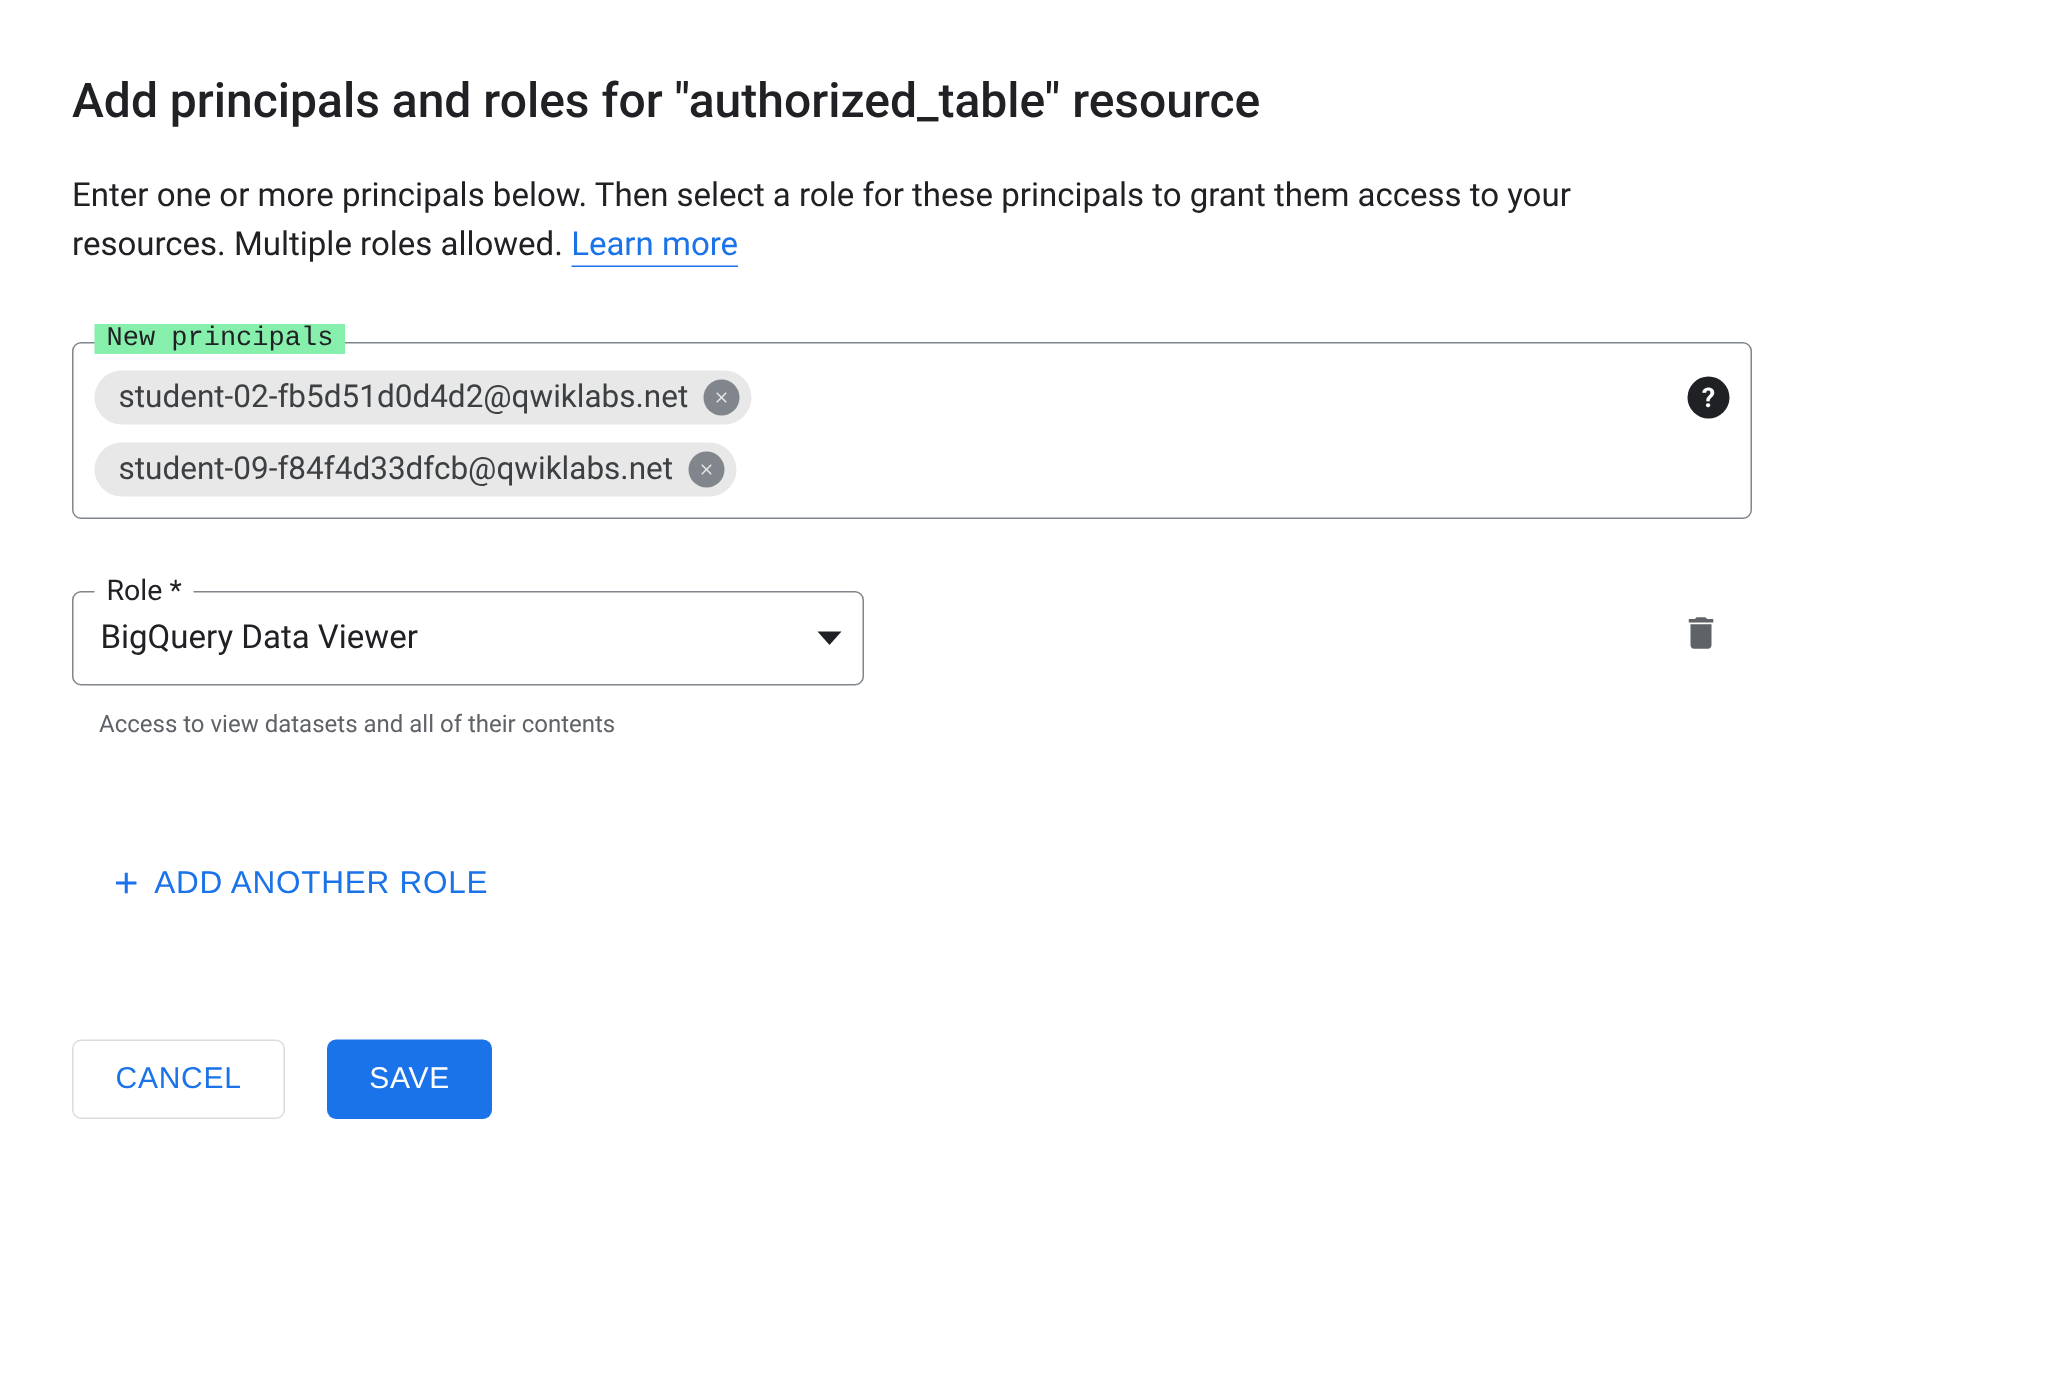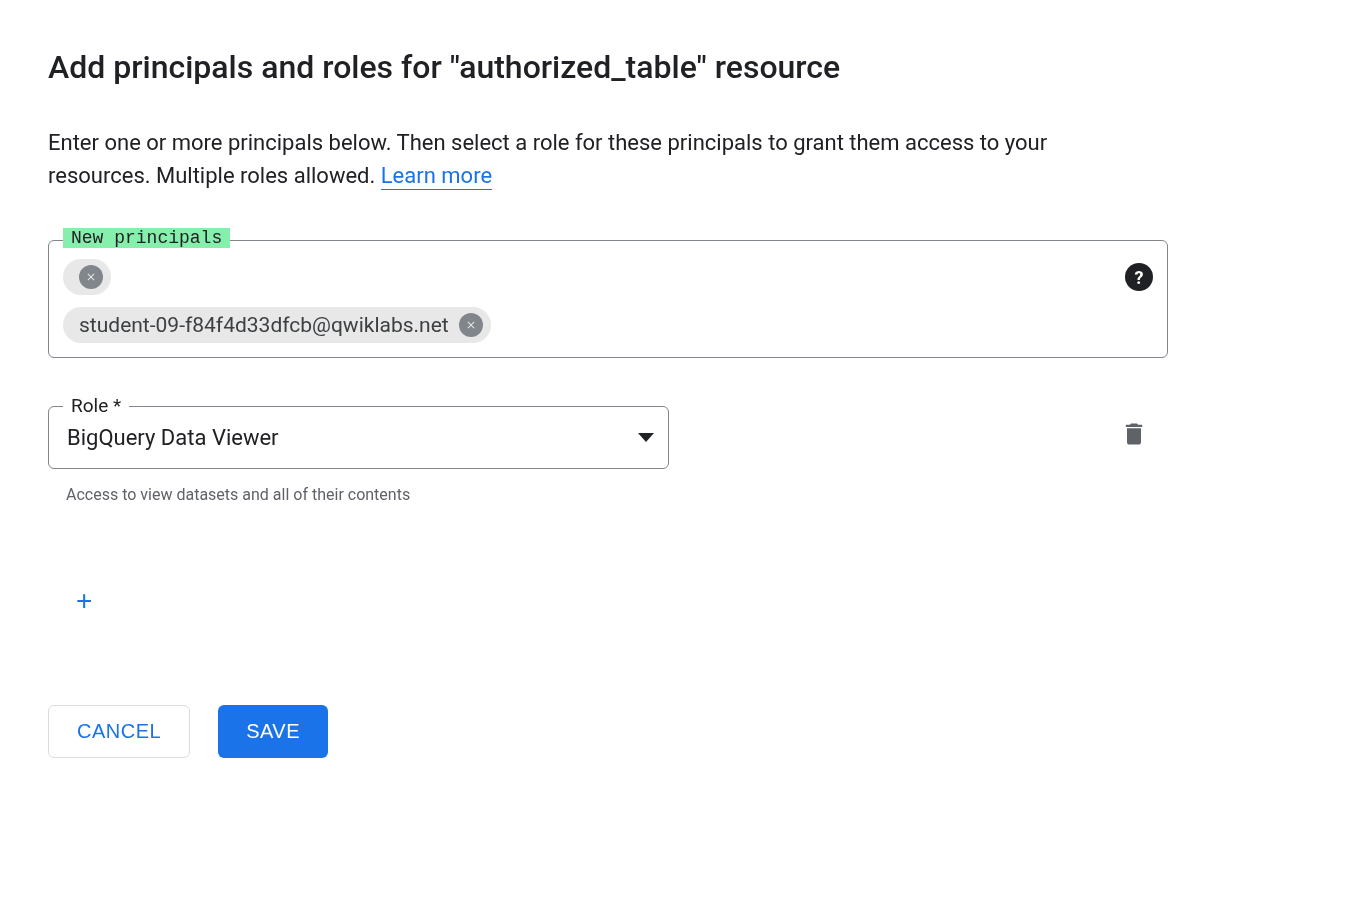--- a/index.html
+++ b/index.html
@@ -7,21 +7,21 @@
       font-family: 'Google Sans', Roboto, Arial, sans-serif;
       background: #fff;
       padding: 48px;
       color: #202124;
       font-size: 16px;
     }
     .container { max-width: 1120px; }
     .heading {
       font-size: 32px;
       font-weight: 500;
-      margin-bottom: 40px;
+      margin-bottom: 28px;
       color: #202124;
     }
     .description {
       font-size: 22px;
       line-height: 1.5;
       color: #202124;
       margin-bottom: 48px;
       max-width: 1100px;
     }
     .learn-more {
@@ -100,21 +100,21 @@
       display: flex;
       align-items: flex-start;
       gap: 24px;
       margin-bottom: 10px;
     }
     .role-field-wrap { flex: 0 0 auto; }
     .role-field {
       border: 1px solid #80868b;
       border-radius: 6px;
       position: relative;
-      width: 621px;
+      width: 528px;
       padding: 18px 14px 18px 18px;
       display: flex;
       align-items: center;
       justify-content: space-between;
       cursor: pointer;
     }
     .role-field-label {
       position: absolute;
       top: -13px;
       left: 14px;
@@ -193,20 +193,21 @@
 
   <p class="description">
     <span>Enter one or more principals below. Then select a role for these principals to grant them access to your resources. Multiple roles allowed. </span><a href="#" class="learn-more">Learn more</a>
   </p>
 
   <div class="field-outer">
     <span class="field-label">New principals</span>
     <div class="principals-row">
       <div class="chips">
         <div class="chip">
+          <span>student-02-fb5d51d0d4d2@qwiklabs.net</span>
           <span class="chip-remove">
             <svg viewBox="0 0 24 24">
                 <path d="M19 6.41L17.59 5 12 10.59 6.41 5 5 6.41 10.59 12 5 17.59 6.41 19 12 13.41 17.59 19 19 17.59 13.41 12z"></path>
               </svg>
           </span>
         </div>
         <div class="chip">
           <span>student-09-f84f4d33dfcb@qwiklabs.net</span>
           <span class="chip-remove">
             <svg viewBox="0 0 24 24">
@@ -230,19 +231,20 @@
     </div>
     <div class="delete-btn">
       <svg viewBox="0 0 24 24">
           <path d="M6 19c0 1.1.9 2 2 2h8c1.1 0 2-.9 2-2V7H6v12zM19 4h-3.5l-1-1h-5l-1 1H5v2h14V4z"></path>
         </svg>
     </div>
   </div>
 
   <button class="add-role">
     <span class="plus">+</span>
+    <span>ADD ANOTHER ROLE</span>
   </button>
 
   <div class="actions">
     <button class="btn btn-secondary">CANCEL</button>
     <button class="btn btn-primary">SAVE</button>
   </div>
 </div>
 
 </body></html>

